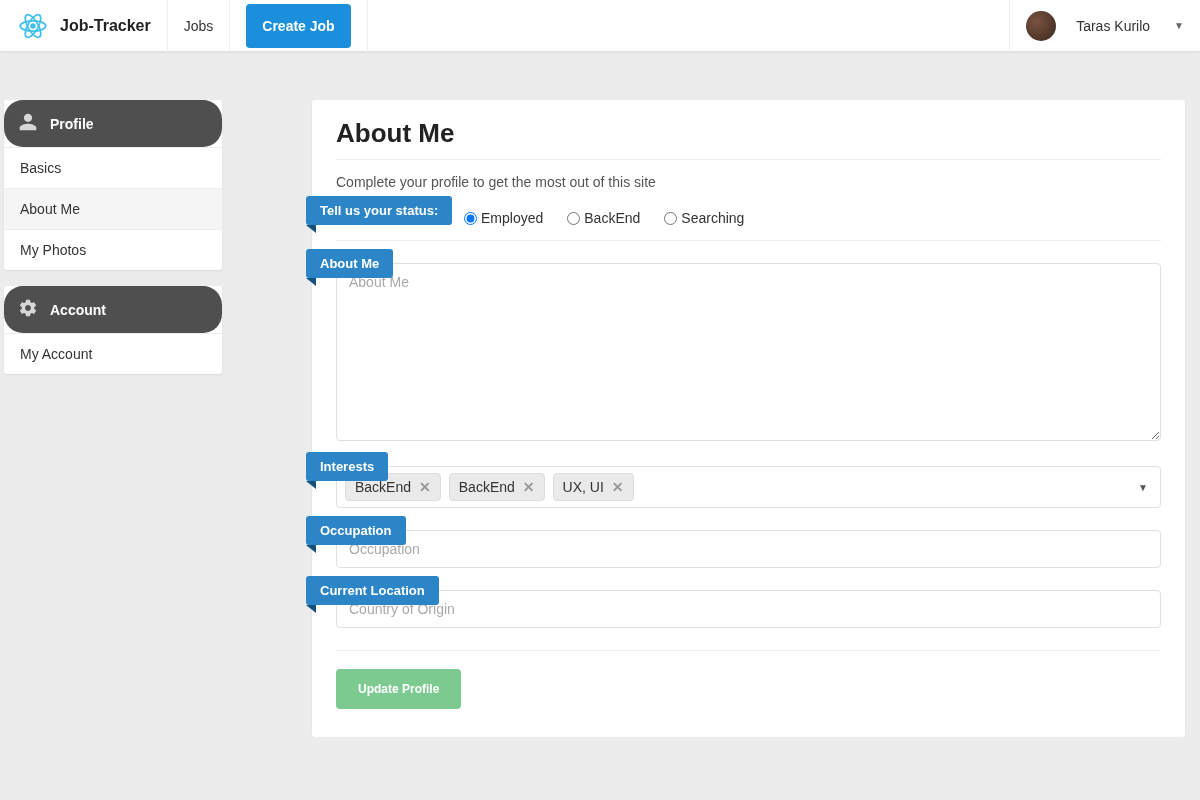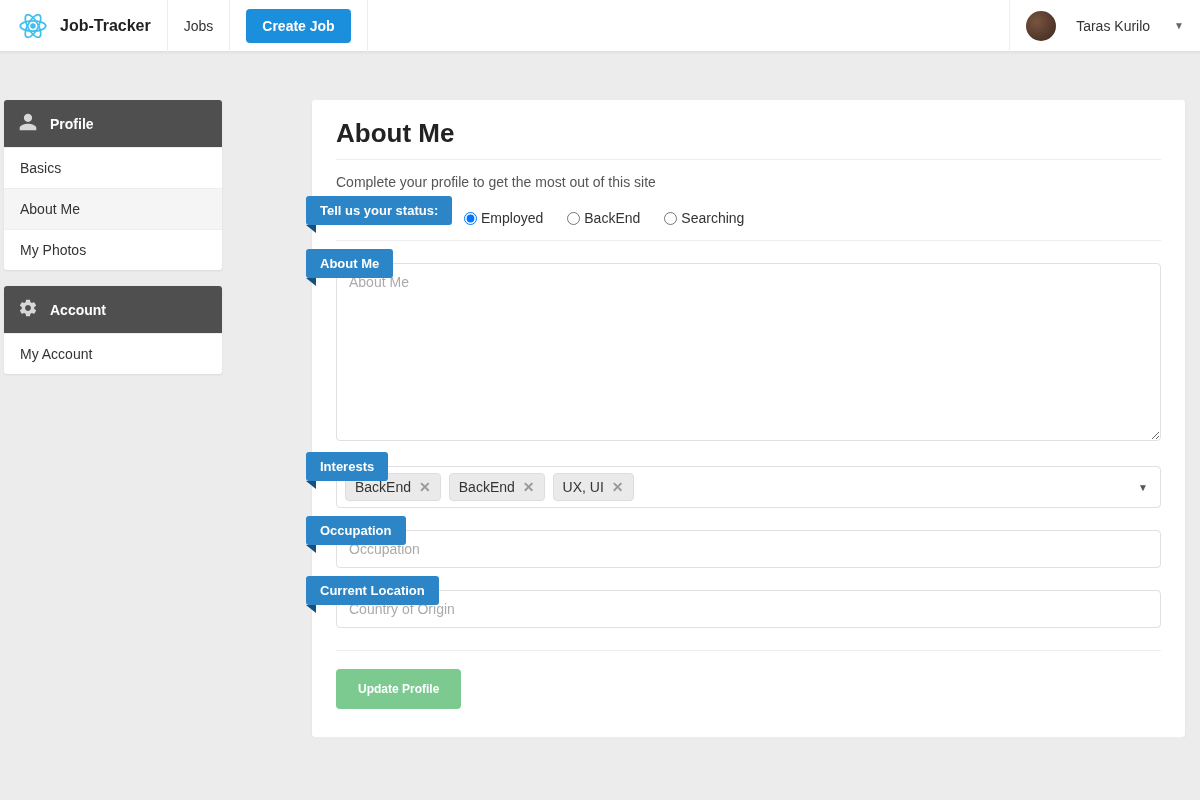--- a/index.html
+++ b/index.html
@@ -35,21 +35,20 @@
     align-items: center;
     padding: 0 16px;
     border-right: 1px solid #eee;
     color: #333;
     cursor: pointer;
     font-size: 14px;
   }
   .create-slot {
     height: 52px;
     display: flex;
-    align-items: center;
     padding: 4px 16px;
     border-right: 1px solid #eee;
   }
   .btn-primary {
     background: #1b8fdc;
     color: #fff;
     border: none;
     border-radius: 4px;
     padding: 9px 16px;
     font-weight: 700;
@@ -89,20 +88,21 @@
     margin-bottom: 16px;
   }
   .panel-header {
     background: #4f4f4f;
     color: #fff;
     display: flex;
     align-items: center;
     gap: 12px;
     padding: 12px 14px;
     font-weight: 600;
+    border-radius: 19px;
   }
   .panel-header svg { fill: #d7d7d7; }
   .menu-item {
     padding: 12px 16px;
     border-top: 1px solid #eee;
     cursor: pointer;
     color: #333;
   }
   .menu-item.active { background: #f5f5f5; }
 

